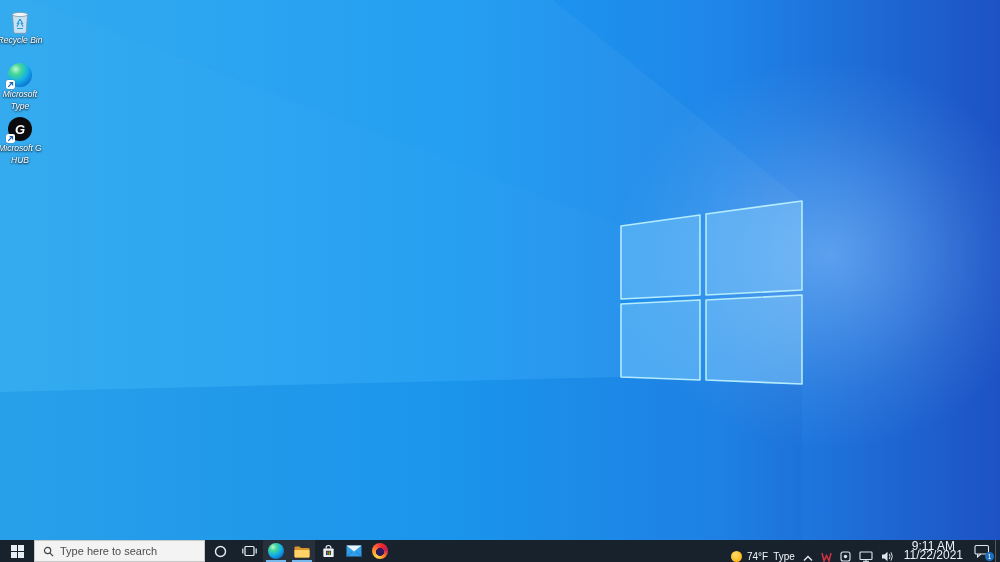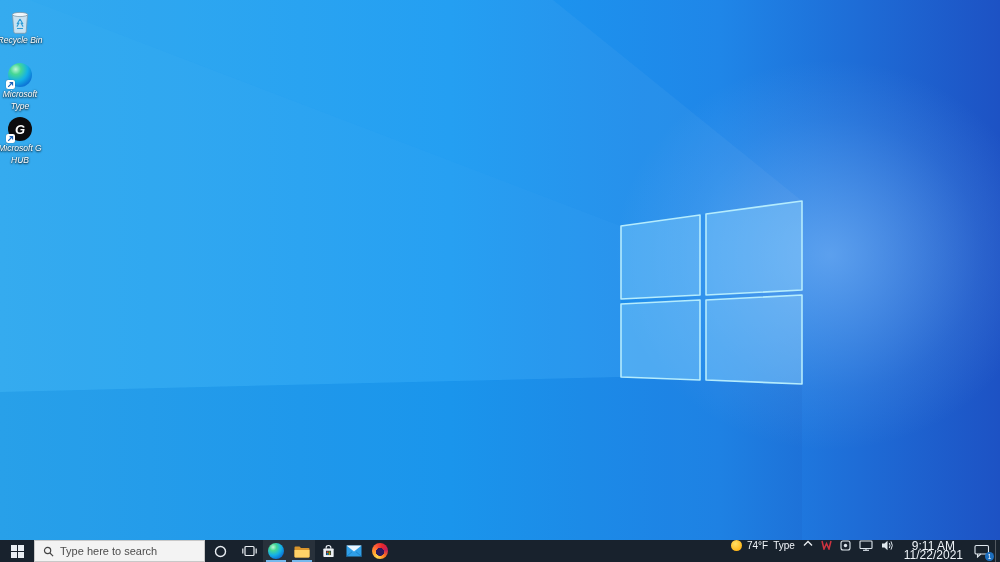--- a/index.html
+++ b/index.html
@@ -29,21 +29,21 @@
             cursor:pointer; position:relative; flex:0 0 auto; }
   .tb-btn.open { background:rgba(255,255,255,.07); }
   .tb-btn.open::after { content:""; position:absolute; left:3px; right:3px; bottom:0; height:2px; background:#76b9ed; }
   .start { width:34px; }
   .searchbox { width:171px; background:#f3f3f3; display:flex; align-items:center; gap:6px; padding:0 8px; border:1px solid #c8c8c8; }
   .searchbox input { border:none; outline:none; background:transparent; font-size:11px; color:#3c3c3c; width:130px;
                      font-family:"Liberation Sans", sans-serif; }
   .searchbox input::placeholder { color:#4d4d4d; opacity:1; }
   .app-btn { width:26px; }
   .spacer { flex:1 1 auto; }
-  .tray-btn { padding:0 4px; display:flex; align-items:flex-start; gap:5px; color:#eef3f8; }
+  .tray-btn { padding:0 4px; display:flex; align-items:flex-end; gap:5px; color:#eef3f8; }
   .weather-text { font-size:10px; color:#f2f6fa; white-space:nowrap; }
   .clock { display:flex; flex-direction:column; align-items:center; justify-content:center; font-size:12px; line-height:9.5px;
            color:#eef3f8; padding:0 6px; white-space:nowrap; }
   .action { position:relative; width:26px; }
   .ac-badge { position:absolute; right:1px; bottom:1px; min-width:9px; height:9px; border-radius:5px; background:#1d6fc0;
               color:#fff; font-size:6.5px; line-height:9px; text-align:center; padding:0 1px; }
   .show-desktop { width:5px; border-left:1px solid rgba(255,255,255,.25); }
   .sun { width:11px; height:11px; border-radius:50%;
          background: radial-gradient(circle at 40% 35%, #ffe066, #ffb81c 70%, #f29b0a); }
   .ff-ball { width:16px; height:16px; border-radius:50%;

